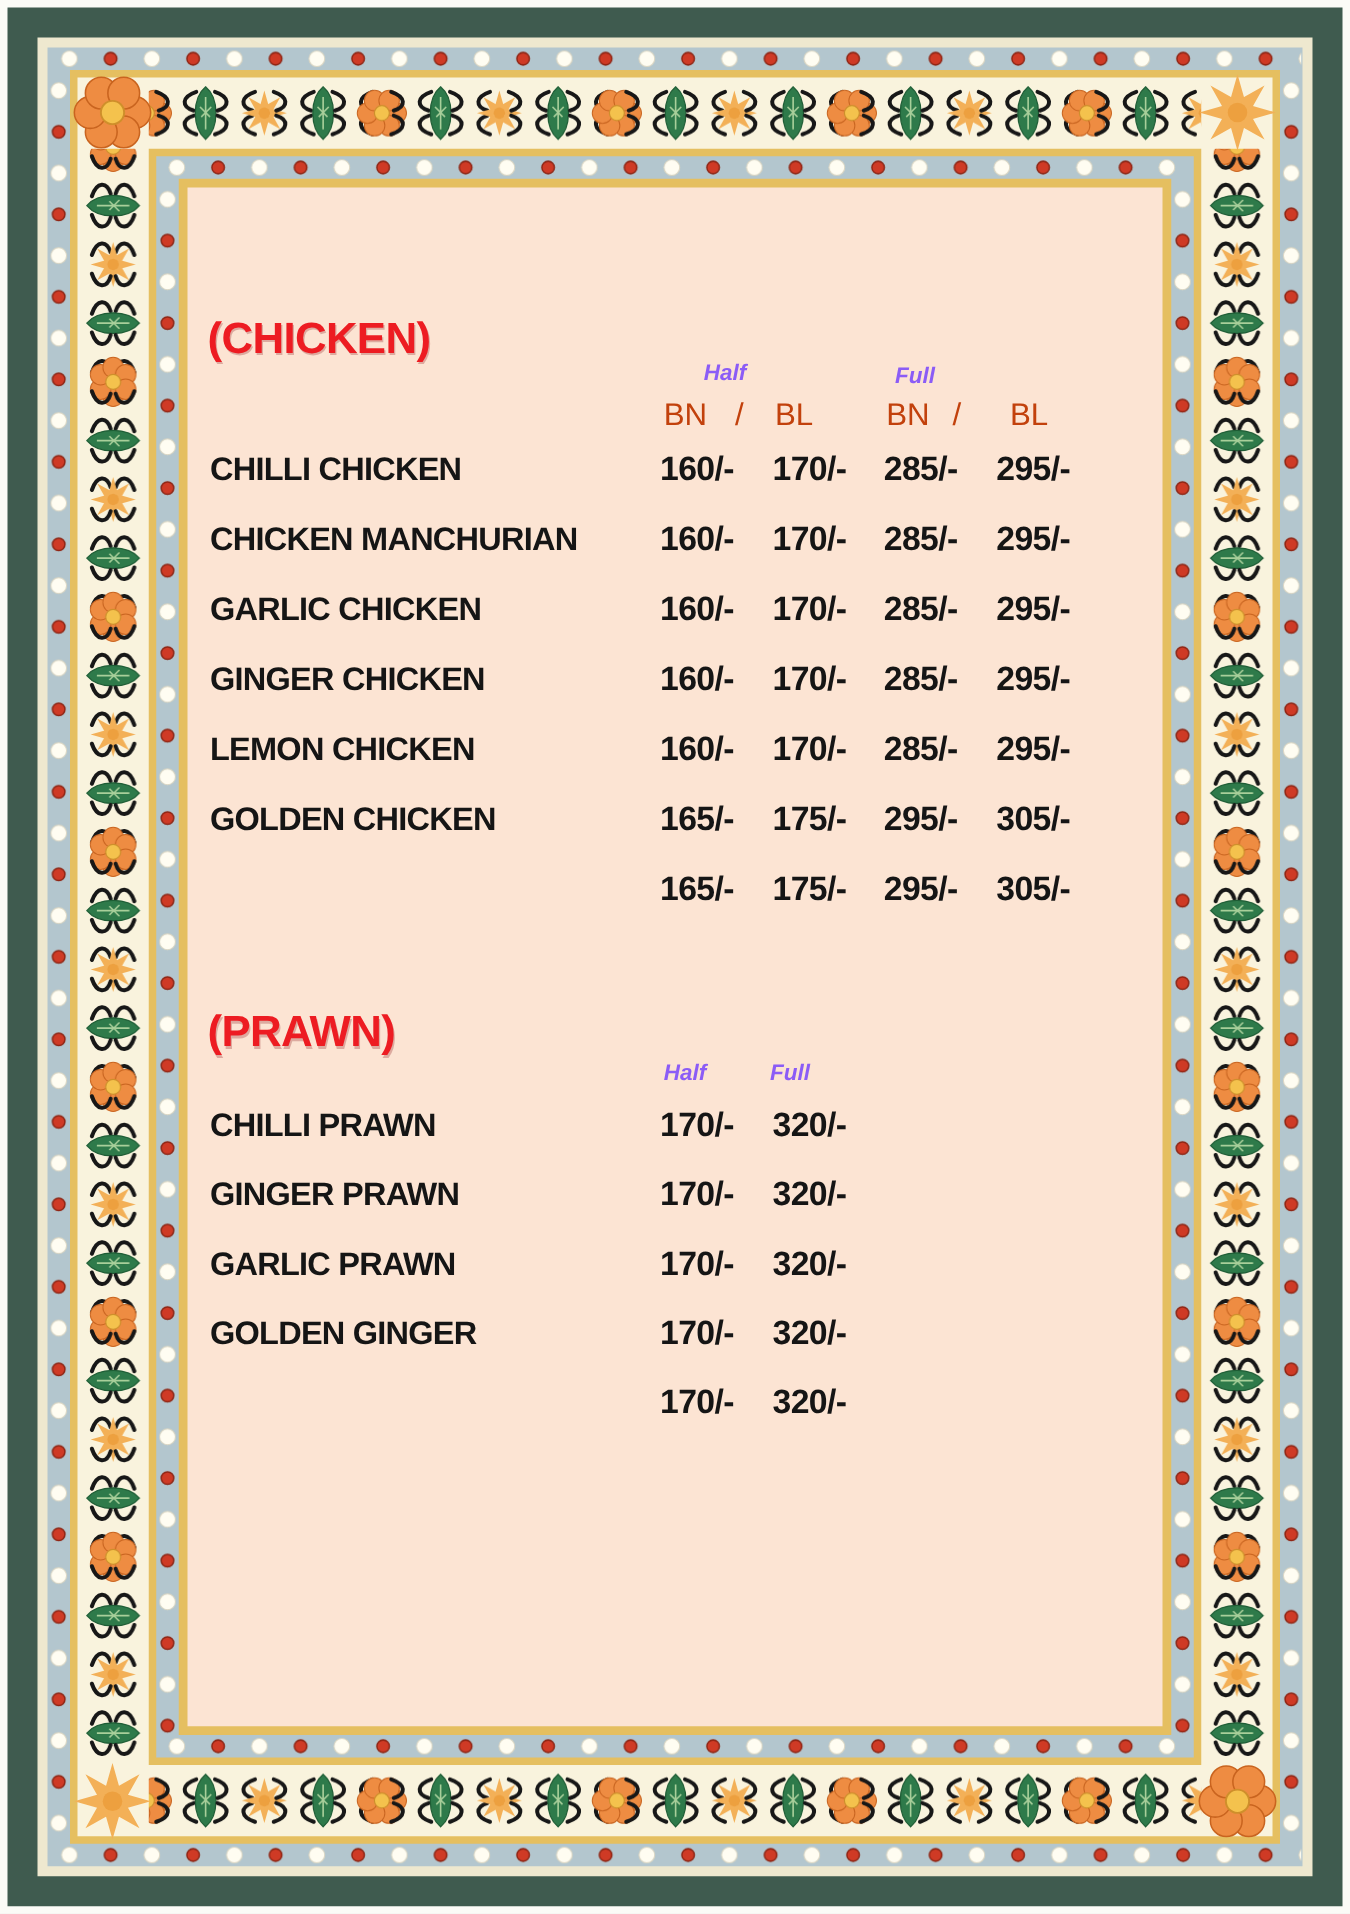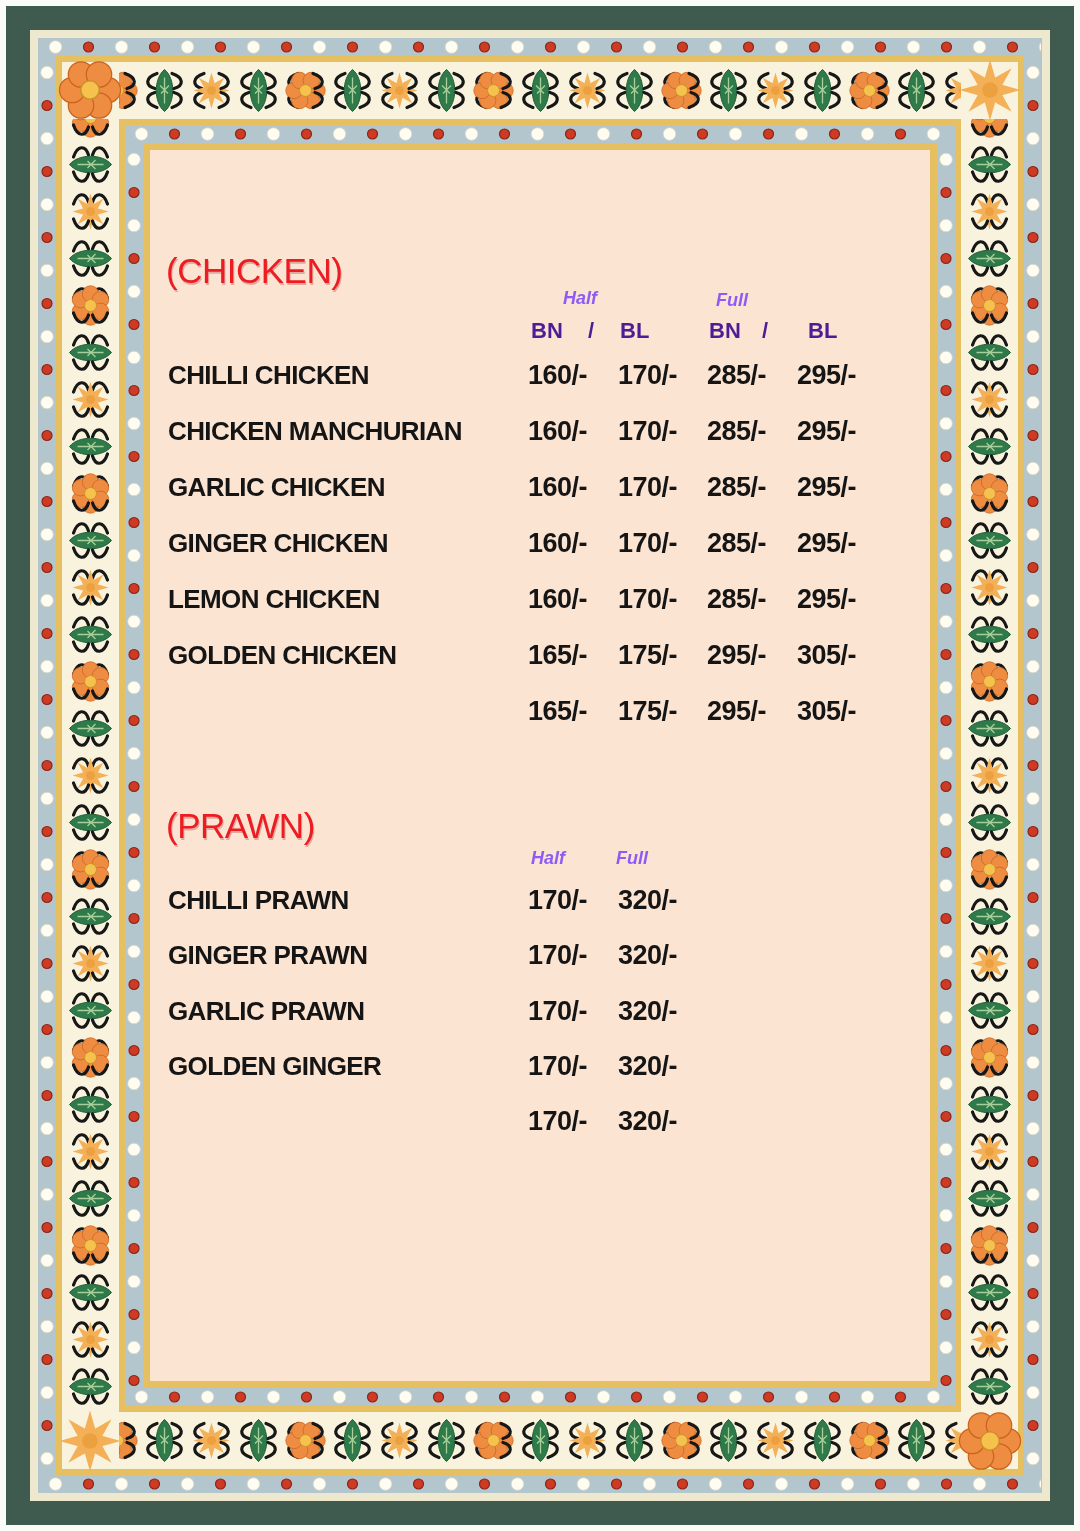--- a/index.html
+++ b/index.html
@@ -3,27 +3,27 @@
 <meta charset="utf-8">
 <style>
   html,body{margin:0;padding:0;background:#e9e9e9;}
   .page{
     position:relative;width:1080px;height:1531px;background:#fbfbf7;
     font-family:"Liberation Sans",sans-serif;overflow:hidden;
   }
   .border-svg{position:absolute;left:0;top:0;}
   .content{position:absolute;left:0;top:0;width:1080px;height:1531px;}
   .title{
-    position:absolute;font-weight:400;font-size:35px;color:#ed1c22;
+    position:absolute;font-weight:700;font-size:35px;color:#ed1c22;
     letter-spacing:-0.5px;line-height:1;
     text-shadow:1px 2px 0 rgba(140,20,25,0.28);
     white-space:nowrap;
   }
   .hsize{position:absolute;font-weight:700;font-size:18px;color:#8b5cf6;line-height:1;white-space:nowrap;font-style:italic;}
-  .hsub{position:absolute;font-weight:700;font-size:22px;color:#4c1d95;line-height:1;white-space:nowrap;}
+  .hsub{position:absolute;font-weight:400;font-size:25px;color:#c2410c;line-height:1;white-space:nowrap;}
   .row{position:absolute;left:0;top:0;width:100%;height:32px;}
   .itm{
     position:absolute;left:168px;top:0;font-weight:700;font-size:26px;
     color:#151515;letter-spacing:-0.6px;line-height:1.1;white-space:nowrap;
   }
   .price{
     position:absolute;top:0;font-weight:700;font-size:27px;color:#151515;
     letter-spacing:-0.5px;line-height:1.05;white-space:nowrap;
   }
   .c1{left:528px}.c2{left:618px}.c3{left:707px}.c4{left:797px}

